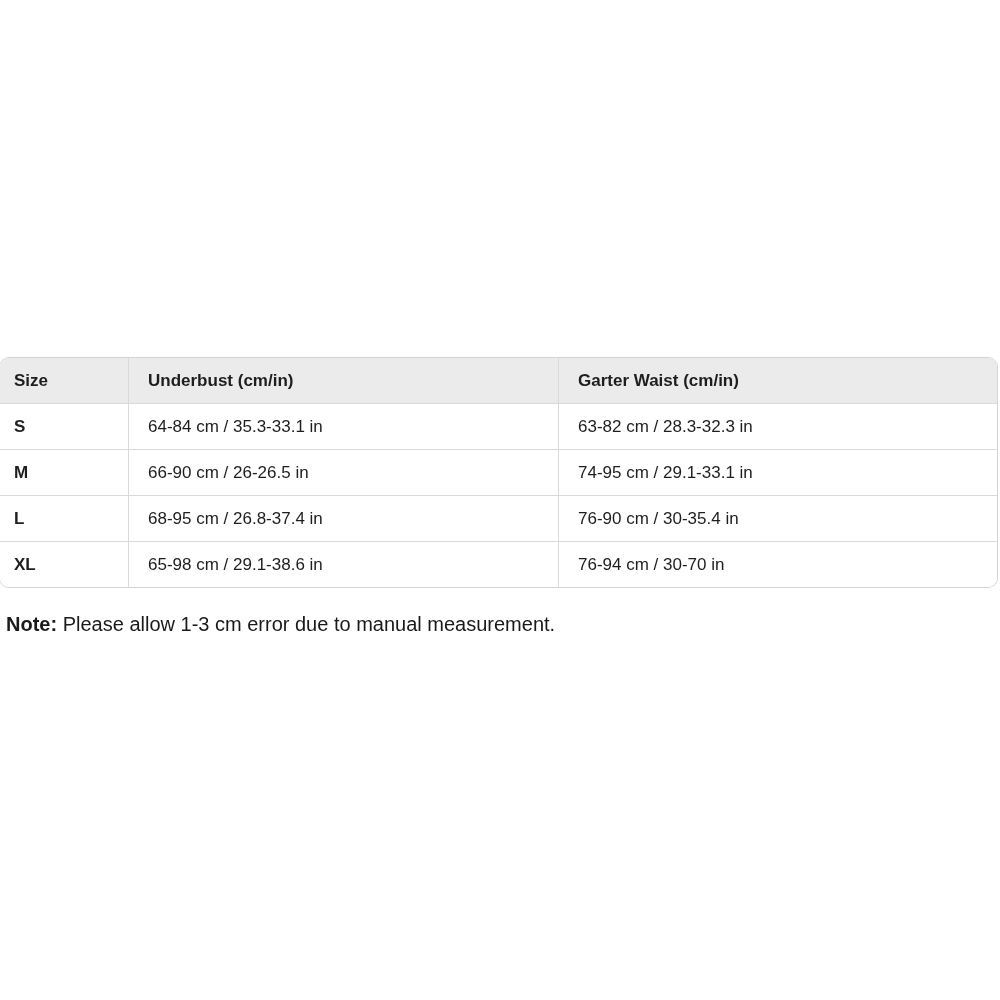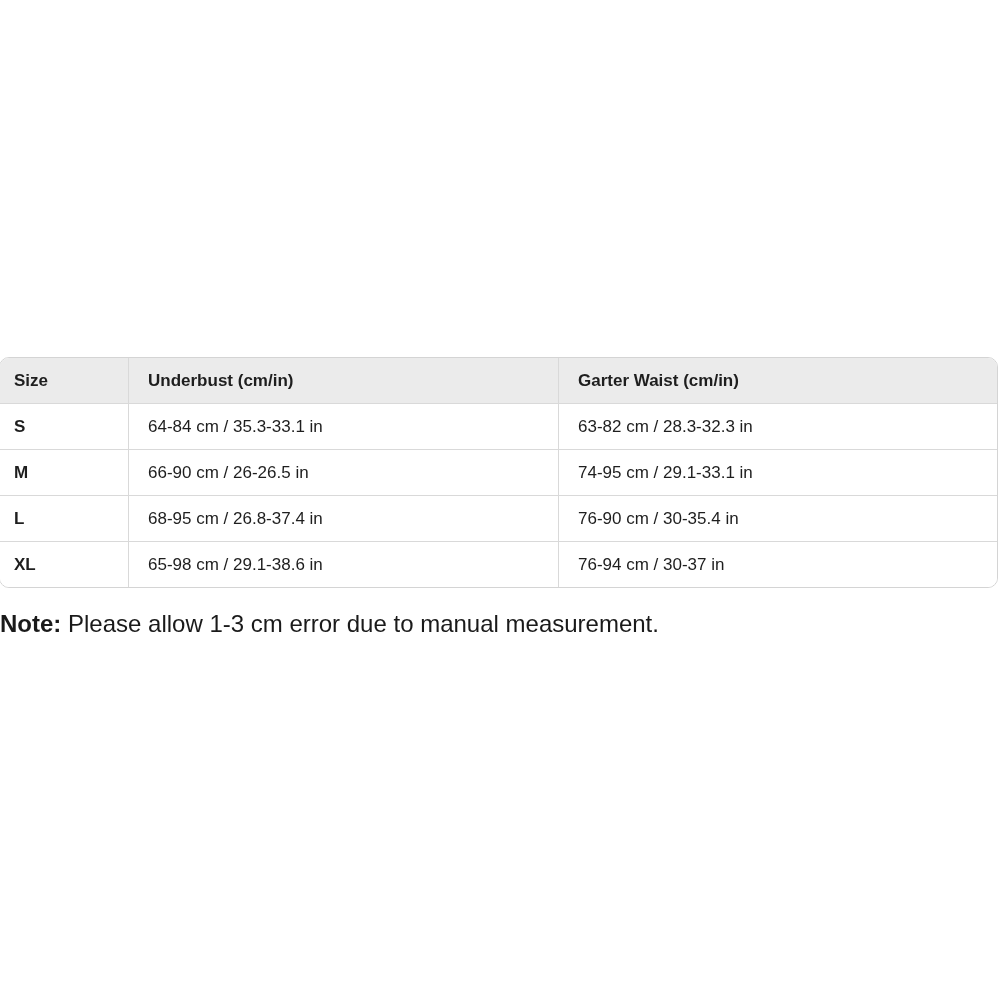--- a/index.html
+++ b/index.html
@@ -37,22 +37,22 @@
   thead th{
     background:var(--header-bg);
     font-weight:bold;
     height:45px;
   }
   tbody td{border-top:1px solid var(--row-line);background:#ffffff;}
   th + th, td + td{border-left:1px solid var(--row-line);}
   td.size-cell{font-weight:600;}
 
   .note{
-    position:absolute;left:0px;top:610px;width:990px;
-    font-size:24px;line-height:28px;color:#1a1a1a;
+    position:absolute;left:6px;top:610px;width:990px;
+    font-size:20px;line-height:28px;color:#1a1a1a;
   }
   .note b{font-weight:bold;}
 </style>
 </head>
 <body>
 
 <div class="canvas">
 
   <div class="size-table">
     <table>
@@ -80,21 +80,21 @@
           <td>74-95 cm / 29.1-33.1 in</td>
         </tr>
         <tr>
           <td class="size-cell">L</td>
           <td>68-95 cm / 26.8-37.4 in</td>
           <td>76-90 cm / 30-35.4 in</td>
         </tr>
         <tr>
           <td class="size-cell">XL</td>
           <td>65-98 cm / 29.1-38.6 in</td>
-          <td>76-94 cm / 30-37 in</td>
+          <td>76-94 cm / 30-70 in</td>
         </tr>
       </tbody>
     </table>
   </div>
 
   <p class="note"><b>Note:</b><span> Please allow 1-3 cm error due to manual measurement.</span></p>
 
 </div>
 
 </body></html>

